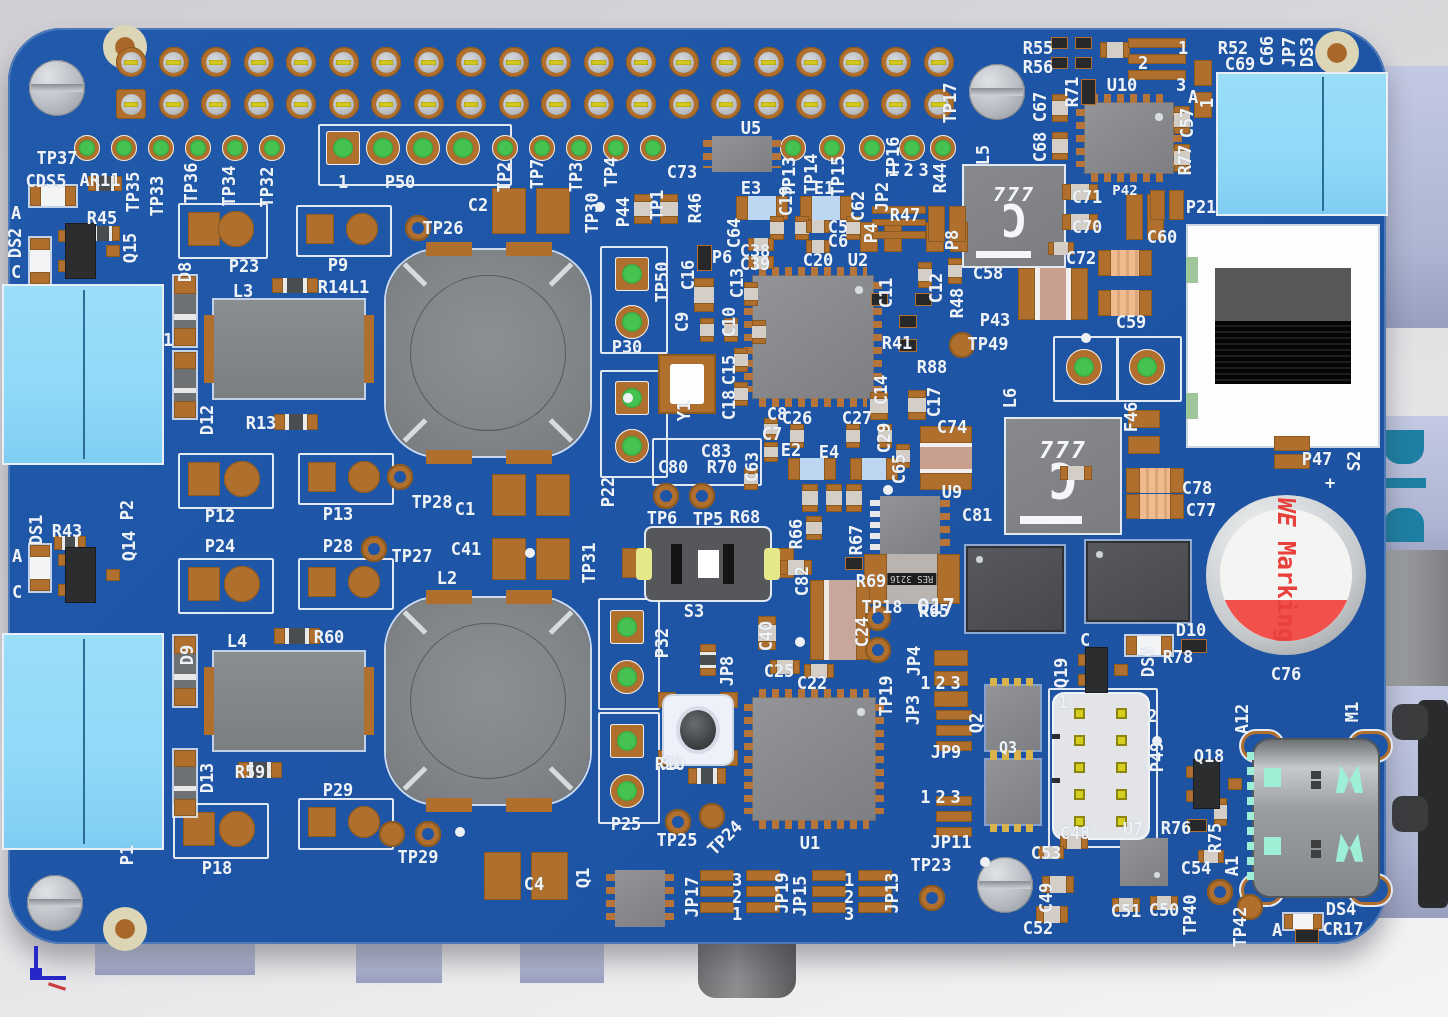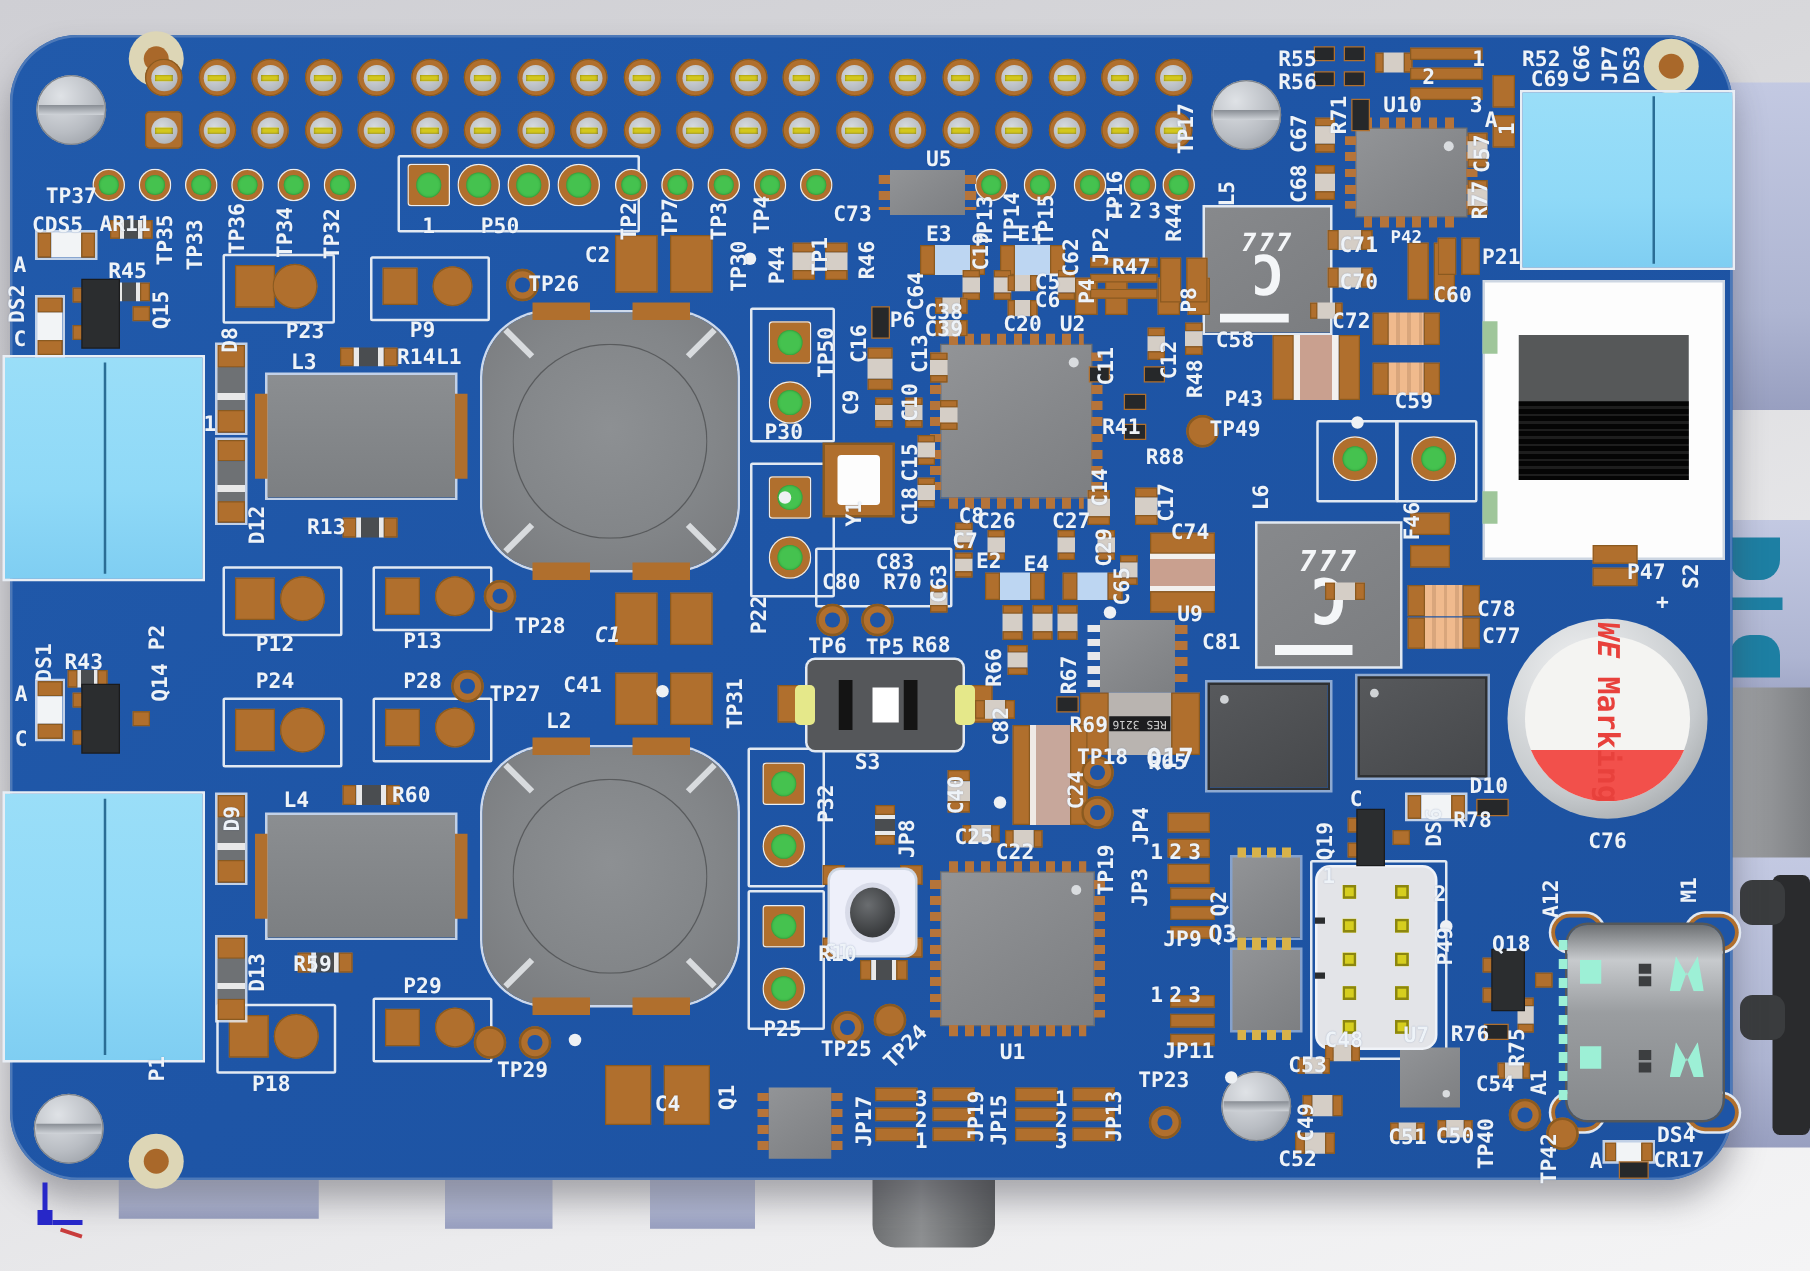--- a/index.html
+++ b/index.html
@@ -1097,21 +1097,21 @@
     <div class="lbl v" style="left: 185px; top: 272px; font-size: 17px; z-index: 20;">D8</div>
     <div class="lbl" style="left: 321px; top: 287px; font-size: 17px; z-index: 20; margin-left: 12px;">R14</div>
     <div class="lbl" style="left: 359px; top: 287px; font-size: 17px; z-index: 20;">L1</div>
     <div class="lbl" style="left: 168px; top: 340px; font-size: 17px; z-index: 20;">1</div>
     <div class="lbl v" style="left: 207px; top: 420px; font-size: 17px; z-index: 20;">D12</div>
     <div class="lbl" style="left: 261px; top: 423px; font-size: 17px; z-index: 20;">R13</div>
     <div class="lbl v" style="left: 127px; top: 510px; font-size: 17px; z-index: 20;">P2</div>
     <div class="lbl" style="left: 220px; top: 516px; font-size: 17px; z-index: 20;">P12</div>
     <div class="lbl" style="left: 338px; top: 514px; font-size: 17px; z-index: 20;">P13</div>
     <div class="lbl" style="left: 432px; top: 502px; font-size: 17px; z-index: 20;">TP28</div>
-    <div class="lbl" style="left: 486px; top: 509px; font-size: 17px; z-index: 20; font-style: italic;">C1</div>
+    <div class="lbl" style="left: 465px; top: 509px; font-size: 17px; z-index: 20;">C1</div>
     <div class="lbl" style="left: 220px; top: 546px; font-size: 17px; z-index: 20;">P24</div>
     <div class="lbl" style="left: 338px; top: 546px; font-size: 17px; z-index: 20;">P28</div>
     <div class="lbl" style="left: 412px; top: 556px; font-size: 17px; z-index: 20;">TP27</div>
     <div class="lbl" style="left: 466px; top: 549px; font-size: 17px; z-index: 20;">C41</div>
     <div class="lbl" style="left: 447px; top: 578px; font-size: 17px; z-index: 20;">L2</div>
     <div class="lbl v" style="left: 589px; top: 563px; font-size: 17px; z-index: 20;">TP31</div>
     <div class="lbl v" style="left: 36px; top: 530px; font-size: 17px; z-index: 20;">DS1</div>
     <div class="lbl" style="left: 17px; top: 556px; font-size: 17px; z-index: 20;">A</div>
     <div class="lbl" style="left: 67px; top: 531px; font-size: 17px; z-index: 20;">R43</div>
     <div class="lbl" style="left: 17px; top: 592px; font-size: 17px; z-index: 20;">C</div>
@@ -1250,21 +1250,21 @@
     <div class="lbl" style="left: 670px; top: 763px; font-size: 17px; z-index: 20;">S1</div>
     <div class="lbl" style="left: 670px; top: 764px; font-size: 17px; z-index: 20;">R10</div>
     <div class="lbl" style="left: 626px; top: 824px; font-size: 17px; z-index: 20;">P25</div>
     <div class="lbl" style="left: 677px; top: 840px; font-size: 17px; z-index: 20;">TP25</div>
     <div class="lbl d" style="left: 725px; top: 838px; font-size: 17px; z-index: 20;">TP24</div>
     <div class="lbl" style="left: 810px; top: 843px; font-size: 17px; z-index: 20;">U1</div>
     <div class="lbl" style="left: 946px; top: 752px; font-size: 17px; z-index: 20;">JP9</div>
     <div class="lbl" style="left: 943px; top: 797px; font-size: 17px; z-index: 20; letter-spacing: 5px;">123</div>
     <div class="lbl" style="left: 951px; top: 842px; font-size: 17px; z-index: 20;">JP11</div>
     <div class="lbl v" style="left: 976px; top: 723px; font-size: 17px; z-index: 20;">Q2</div>
-    <div class="lbl" style="left: 978px; top: 748px; font-size: 19px; z-index: 20; text-align: right;">Q3</div>
+    <div class="lbl" style="left: 1008px; top: 748px; font-size: 15px; z-index: 20; text-align: right;">Q3</div>
     <div class="lbl v" style="left: 583px; top: 878px; font-size: 17px; z-index: 20;">Q1</div>
     <div class="lbl v" style="left: 692px; top: 897px; font-size: 17px; z-index: 20;">JP17</div>
     <div class="lbl" style="left: 737px; top: 880px; font-size: 17px; z-index: 20;">3</div>
     <div class="lbl" style="left: 737px; top: 897px; font-size: 17px; z-index: 20;">2</div>
     <div class="lbl" style="left: 737px; top: 914px; font-size: 17px; z-index: 20;">1</div>
     <div class="lbl v" style="left: 782px; top: 893px; font-size: 17px; z-index: 20;">JP19</div>
     <div class="lbl v" style="left: 800px; top: 896px; font-size: 17px; z-index: 20;">JP15</div>
     <div class="lbl" style="left: 849px; top: 880px; font-size: 17px; z-index: 20;">1</div>
     <div class="lbl" style="left: 849px; top: 897px; font-size: 17px; z-index: 20;">2</div>
     <div class="lbl" style="left: 849px; top: 914px; font-size: 17px; z-index: 20;">3</div>

